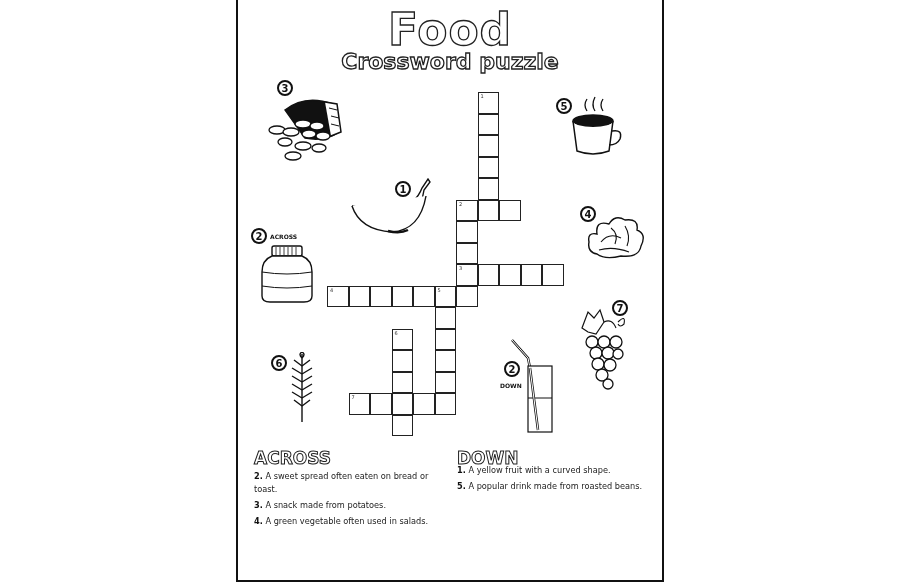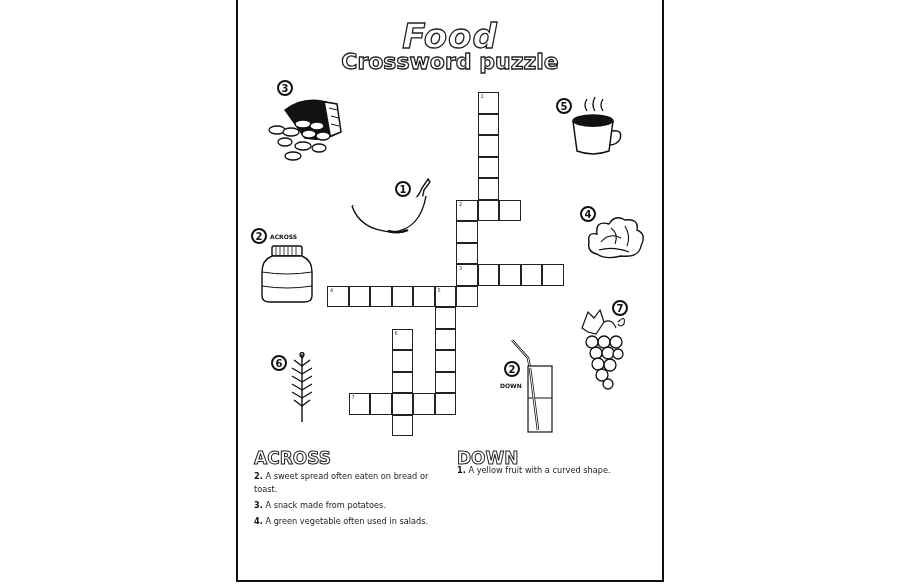--- a/index.html
+++ b/index.html
@@ -1,19 +1,19 @@
 <!DOCTYPE html>
 <html><head>
 <meta charset="utf-8">
 <style>
   html,body{margin:0;padding:0;background:#fff;}
   body{width:900px;height:584px;position:relative;overflow:hidden;font-family:"DejaVu Sans",sans-serif;}
   .page{position:absolute;left:236px;top:0;width:428px;height:582px;border-left:2px solid #111;border-right:2px solid #111;border-bottom:2px solid #111;box-sizing:border-box;}
   .outline{color:#fff;-webkit-text-stroke:1.3px #222;font-family:"DejaVu Sans",sans-serif;font-weight:bold;text-align:center;position:absolute;left:0;right:0;}
-  .title1{top:16px;font-size:34px;letter-spacing:1px;line-height:40px;font-style:italic;}
+  .title1{top:10px;font-size:44px;letter-spacing:1px;line-height:40px;}
   .title2{top:48px;font-size:22px;line-height:28px;}
   .subtitle{position:absolute;top:71px;left:0;right:0;text-align:center;font-size:10px;font-weight:bold;color:#111;}
   .cell{position:absolute;width:21.5px;height:21.5px;border:1.6px solid #222;box-sizing:border-box;background:#fff;}
   .cell .num{position:absolute;left:2px;top:0px;font-size:5px;color:#333;}
   .badge{position:absolute;width:16px;height:16px;border:2px solid #111;border-radius:50%;box-sizing:border-box;font-size:10px;font-weight:bold;display:flex;align-items:center;justify-content:center;background:#fff;color:#111;}
   .tag{position:absolute;font-size:6px;font-weight:bold;color:#111;}
   .ill{position:absolute;}
   .clue-head{position:absolute;font-size:17px;font-weight:bold;color:#fff;-webkit-text-stroke:1px #222;}
   .clues{position:absolute;font-size:8.2px;line-height:13px;color:#222;font-family:"DejaVu Sans",sans-serif;}
   .clue{margin-bottom:3px;}
@@ -184,13 +184,14 @@
 <div class="clue-head" style="left:254px;top:448px;">ACROSS</div>
 <div class="clues" style="left:254px;top:470px;width:196px;">
   <div class="clue"><b>2.</b> <span>A sweet spread often eaten on bread or toast.</span></div>
   <div class="clue"><b>3.</b> <span>A snack made from potatoes.</span></div>
   <div class="clue"><b>4.</b> <span>A green vegetable often used in salads.</span></div>
 </div>
 
 <div class="clue-head" style="left:457px;top:448px;">DOWN</div>
 <div class="clues" style="left:457px;top:464px;width:200px;">
   <div class="clue"><b>1.</b> <span>A yellow fruit with a curved shape.</span></div>
+  <div class="clue"><b>5.</b> <span>A popular drink made from roasted beans.</span></div>
 </div>
 
 </body></html>

